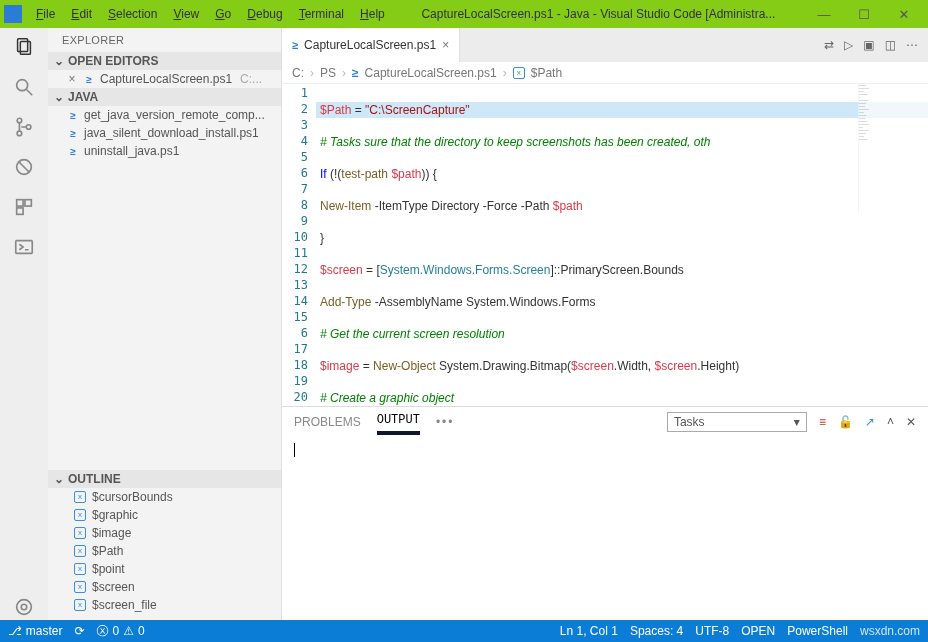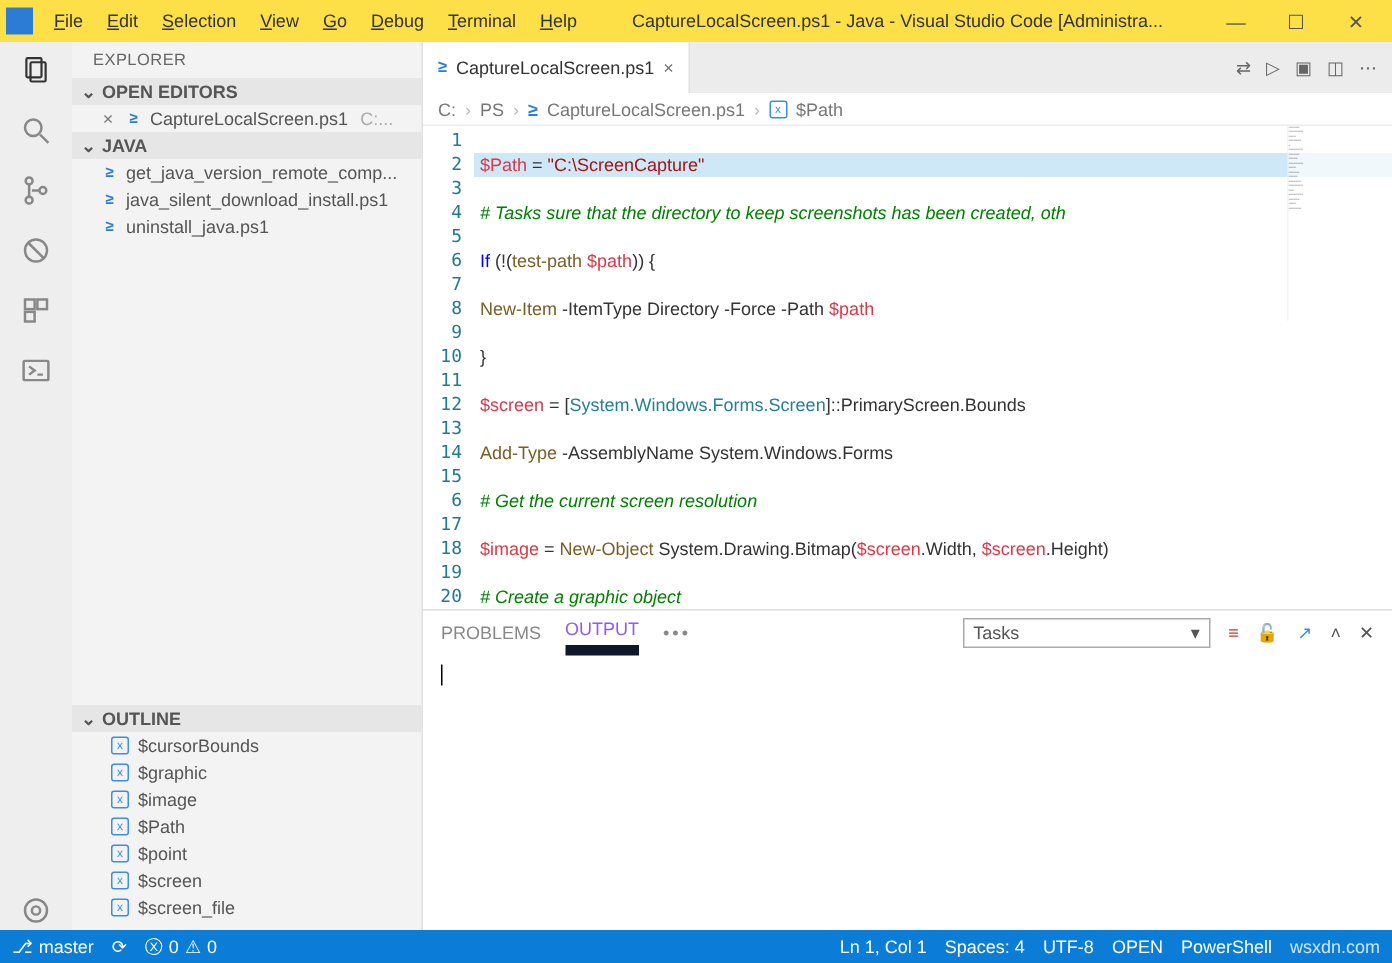--- a/index.html
+++ b/index.html
@@ -1,17 +1,17 @@
 <!DOCTYPE html>
 <html><head>
 <meta charset="utf-8">
 <style>
 * { margin:0; padding:0; box-sizing:border-box; font-family:"Segoe UI",Arial,sans-serif; font-size:12px; }
 body { background:#f3f3f3; width:928px; height:642px; overflow:hidden; display:flex; flex-direction:column; }
-.titlebar { height:28px; background:#fde047; display:flex; align-items:center; padding:0 4px; }
+.titlebar { height:28px; background:#84cc16; display:flex; align-items:center; padding:0 4px; }
 .titlebar .vsicon { width:18px; height:18px; background:#2c7cd6; display:inline-block; margin-right:6px; }
 .menu-item { padding:0 8px; cursor:default; color:#333; }
 .menu-item u { text-decoration:underline; }
 .title-text { flex:1; text-align:center; color:#333; font-size:12px; white-space:nowrap; overflow:hidden; text-overflow:ellipsis; }
 .winbtn { width:40px; text-align:center; color:#555; font-size:13px; }
 .main { flex:1; display:flex; overflow:hidden; }
 .activitybar { width:48px; background:#eee; display:flex; flex-direction:column; align-items:center; padding-top:6px; gap:14px; }
 .activitybar .ab { width:26px; height:26px; display:flex; align-items:center; justify-content:center; color:#888; }
 .activitybar .ab.active { color:#333; }
 .activitybar .ab svg { width:22px; height:22px; }
@@ -38,24 +38,24 @@
 .gutter { width:34px; background:#fff; padding:2px 0; }
 .gutter .ln { height:16px; text-align:right; padding-right:8px; color:#237893; font-family:Consolas,monospace; font-size:12px; }
 .code { flex:1; font-family:Consolas,monospace; font-size:12px; line-height:16px; padding-top:2px; white-space:pre; overflow:hidden; color:#333; position:relative; }
 .code .line { height:16px; padding-left:4px; }
 .code .line.sel { background:#cfe8f7; }
 .tok-var{color:#d73a49;} .tok-str{color:#a31515;} .tok-cmt{color:#008000; font-style:italic;} .tok-kw{color:#0000ff;} .tok-op{color:#795e26;} .tok-type{color:#267f99;}
 .minimap { position:absolute; right:0; top:0; width:70px; height:130px; background:#fff; border-left:1px solid #f0f0f0; opacity:.7; overflow:hidden; font-size:2px; line-height:3px; color:#999; font-family:monospace; }
 .panel { height:214px; border-top:1px solid #ddd; display:flex; flex-direction:column; background:#fff; }
 .panel-tabs { height:30px; display:flex; align-items:center; padding:0 12px; gap:16px; color:#888; }
 .panel-tabs .pt { padding:4px 0; }
-.panel-tabs .pt.active { color:#8b5cf6; border-bottom:7px solid #0f172a; }
+.panel-tabs .pt.active { color:#000000; border-bottom:4px solid #0f172a;font-family:Liberation Mono, monospace; }
 .panel-tabs .dots { letter-spacing:2px; }
 .panel-tabs .right { margin-left:auto; display:flex; gap:12px; align-items:center; color:#555; }
-.task-dd { width:165px; height:20px; border:1px solid #aaa; display:flex; align-items:center; justify-content:space-between; padding:0 6px; font-size:11px; background:#fff; }
+.task-dd { width:140px; height:20px; border:1px solid #aaa; display:flex; align-items:center; justify-content:space-between; padding:0 6px; font-size:11px; background:#fff; }
 .panel-body { flex:1; padding:6px 12px; font-family:Consolas,monospace; }
 .cursor { display:inline-block; width:1px; height:14px; background:#000; }
 .statusbar { height:22px; background:#0b7dd7; color:#fff; display:flex; align-items:center; padding:0 8px; gap:12px; font-size:11px; }
 .statusbar .sb { display:flex; align-items:center; gap:4px; }
 .statusbar .spacer { flex:1; }
 </style>
 </head>
 <body>
 
 <div class="titlebar">

